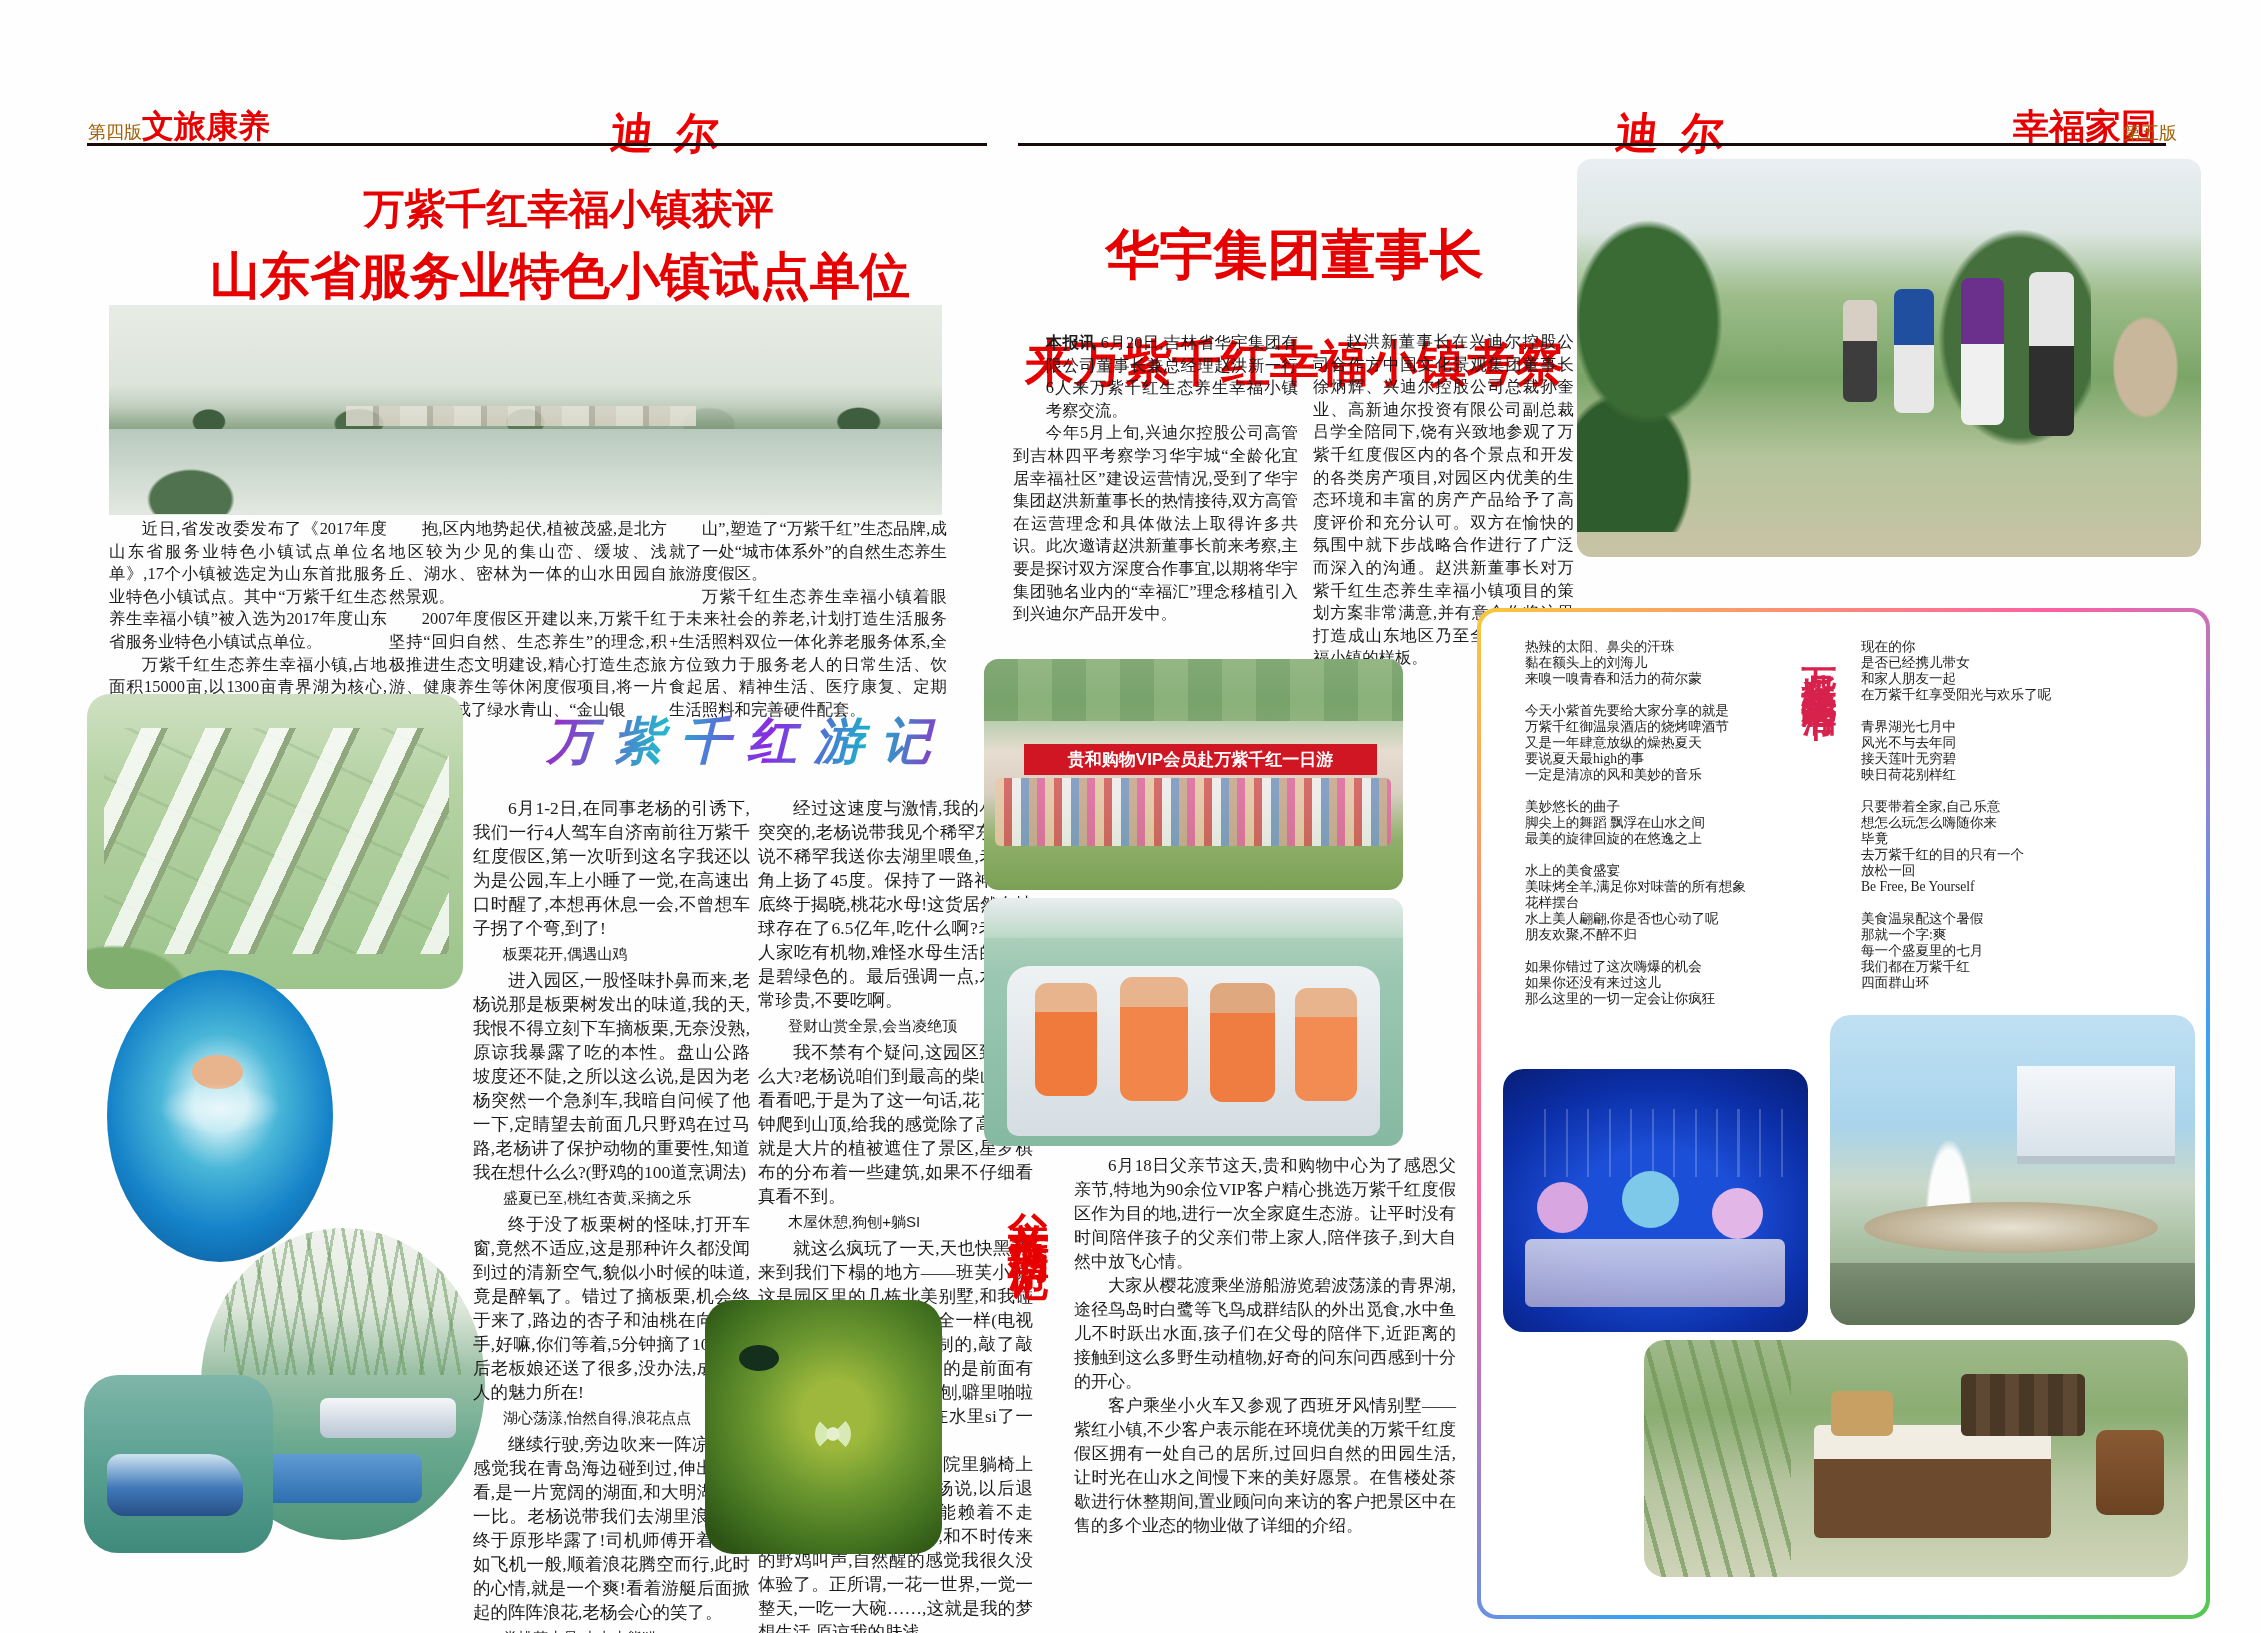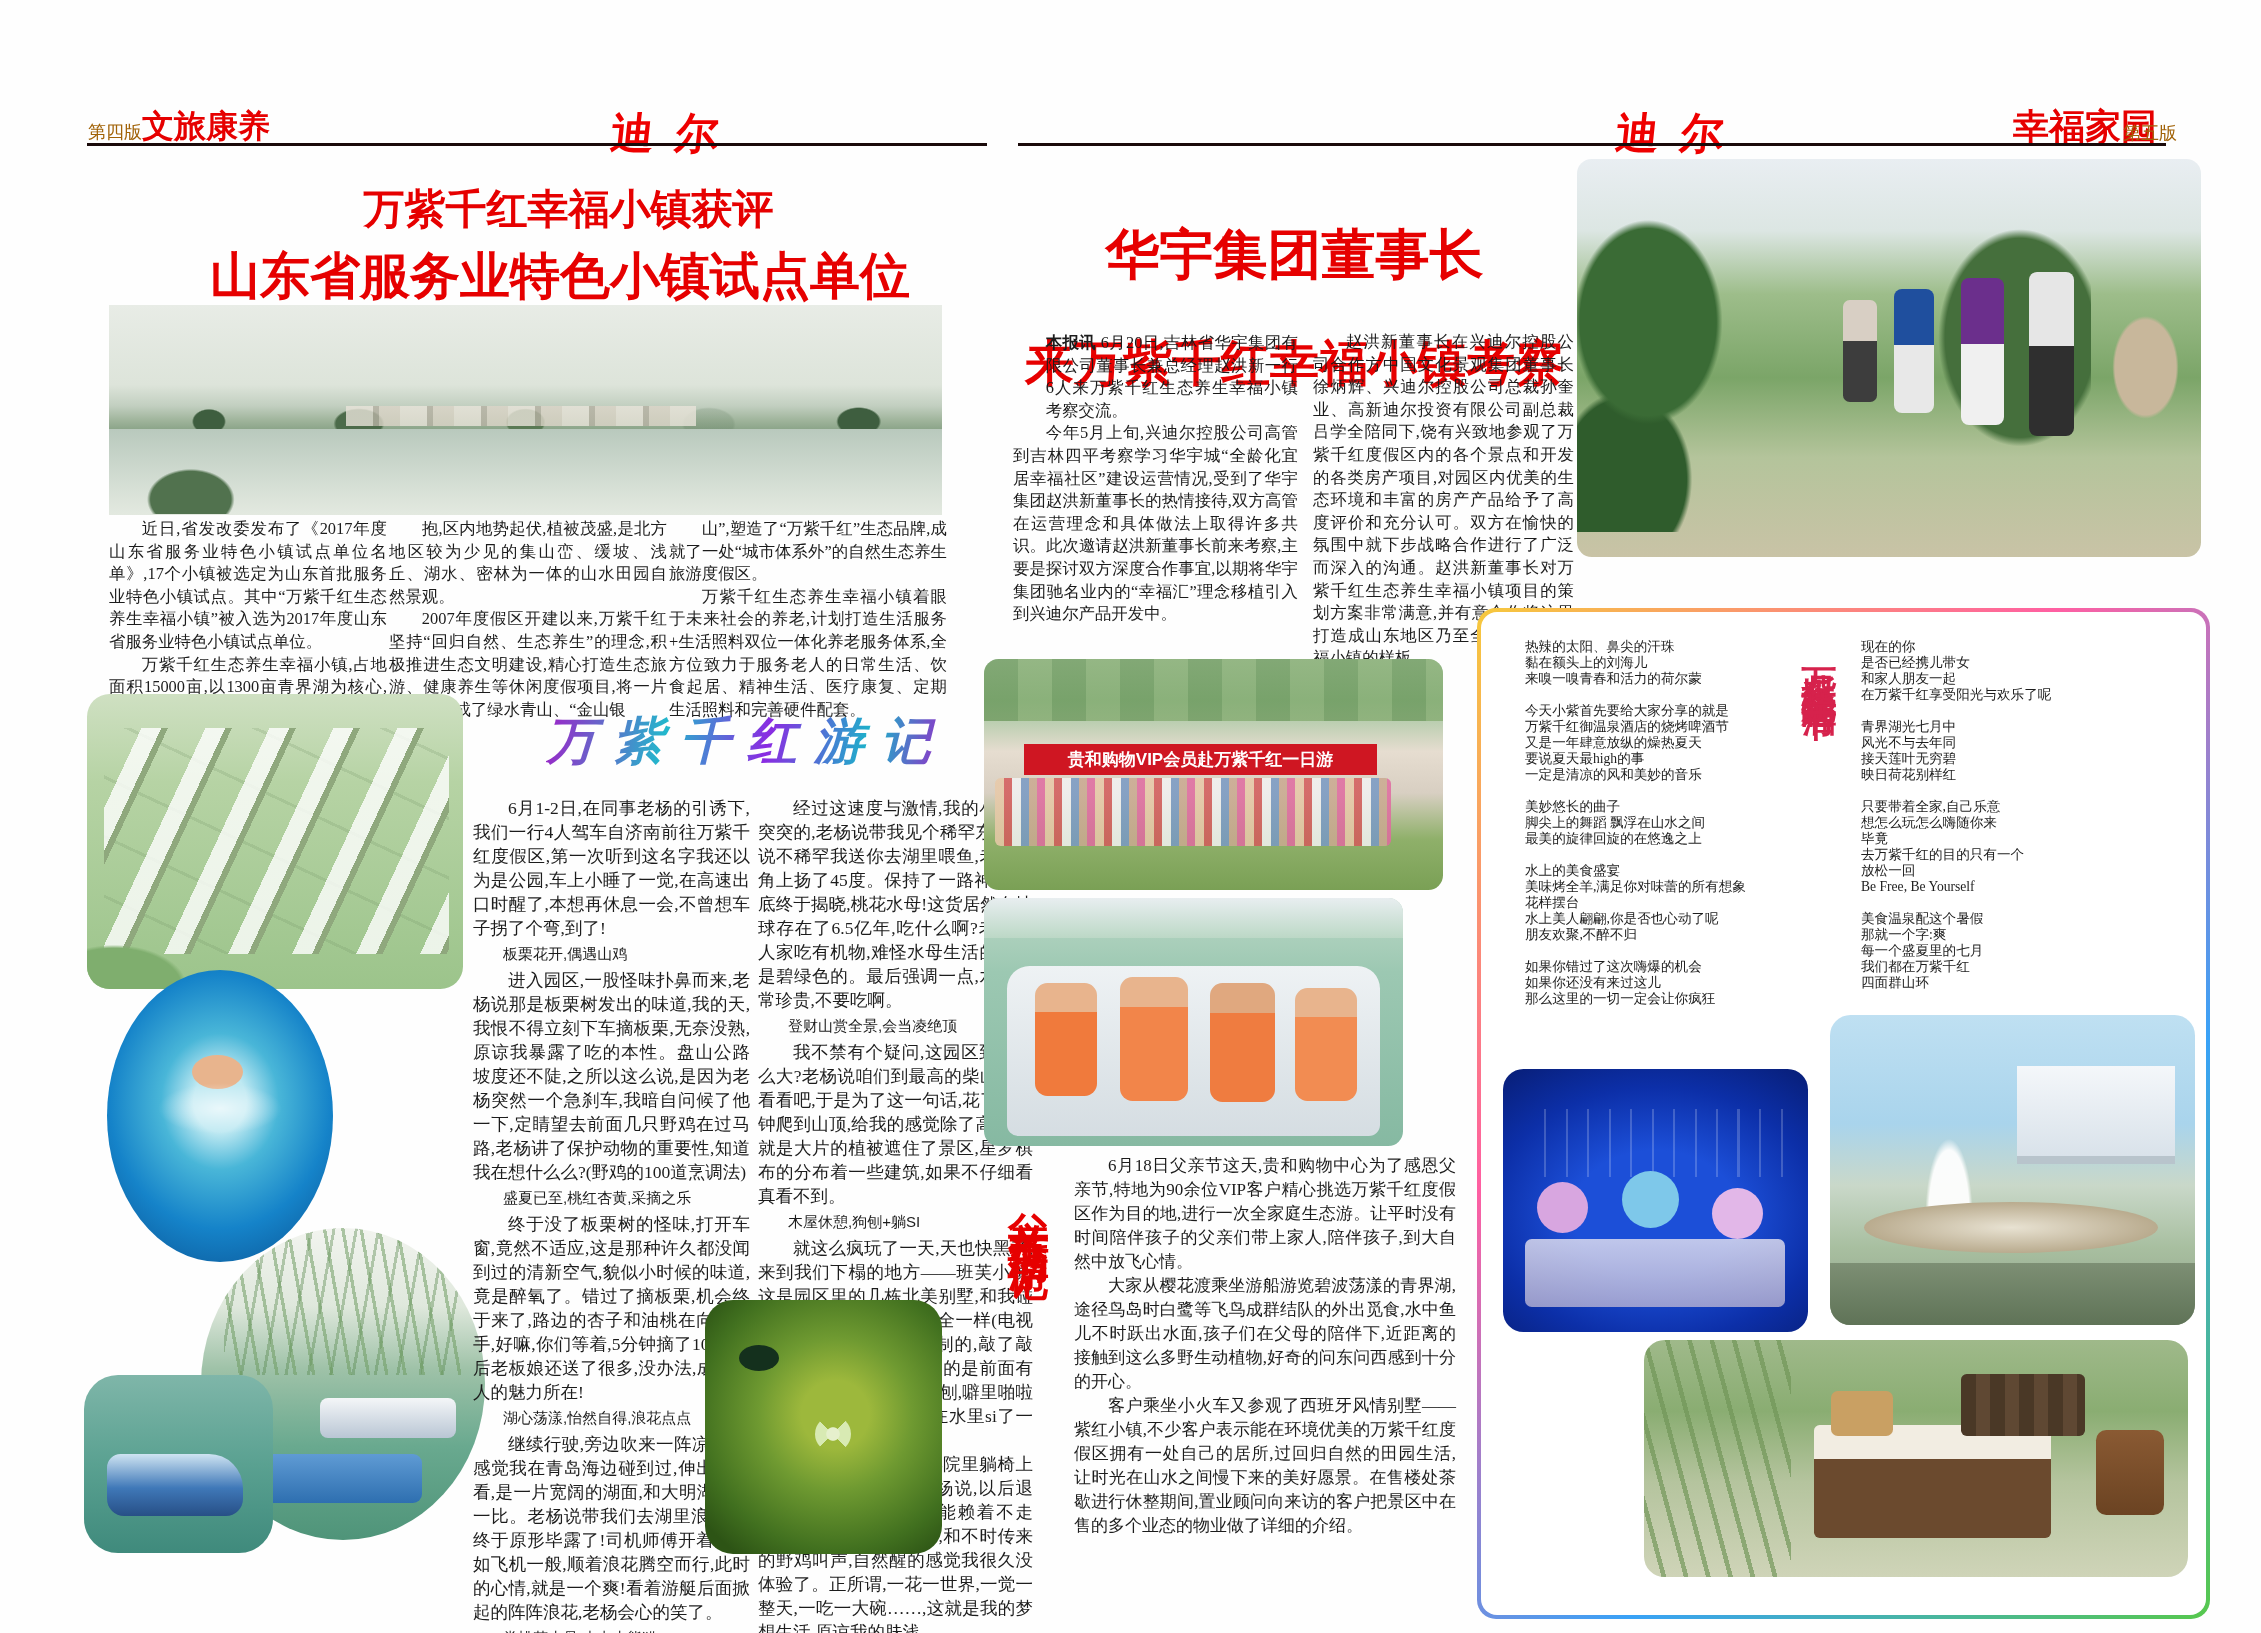--- a/index.html
+++ b/index.html
@@ -147,21 +147,21 @@
   <div class="abs col" style="left:1013px;top:331px;width:285px;">
     <p class="para" style="text-indent:0;padding-left:2em;"><span class="dateline">本报讯</span><span> 6月20日,吉林省华宇集团有限公司董事长兼总经理赵洪新一行6人来万紫千红生态养生幸福小镇考察交流。</span></p>
     <div>
         <p class="para">今年5月上旬,兴迪尔控股公司高管到吉林四平考察学习华宇城“全龄化宜居幸福社区”建设运营情况,受到了华宇集团赵洪新董事长的热情接待,双方高管在运营理念和具体做法上取得许多共识。此次邀请赵洪新董事长前来考察,主要是探讨双方深度合作事宜,以期将华宇集团驰名业内的“幸福汇”理念移植引入到兴迪尔产品开发中。</p>
       </div>
   </div>
   <div class="abs col" style="left:1313px;top:331px;width:261px;">
       <p class="para">赵洪新董事长在兴迪尔控股公司合作方中国文化景观集团董事长徐炳辉、兴迪尔控股公司总裁孙奎业、高新迪尔投资有限公司副总裁吕学全陪同下,饶有兴致地参观了万紫千红度假区内的各个景点和开发的各类房产项目,对园区内优美的生态环境和丰富的房产产品给予了高度评价和充分认可。双方在愉快的氛围中就下步战略合作进行了广泛而深入的沟通。赵洪新董事长对万紫千红生态养生幸福小镇项目的策划方案非常满意,并有意合作将这里打造成山东地区乃至全国范围内幸福小镇的样板。</p>
     </div>
 
-  <div class="abs photo" style="left:984px;top:659px;width:419px;height:231px;border-radius:14.7px;background:linear-gradient(180deg,#cfe2cf 0%,#9cc49a 18%,#e6ddd0 40%,#d8cfc2 58%,#8fb06a 78%,#7aa055 100%);padding-left:40px;">
+  <div class="abs photo" style="left:984px;top:659px;width:419px;height:231px;border-radius:14.7px;background:linear-gradient(180deg,#cfe2cf 0%,#9cc49a 18%,#e6ddd0 40%,#d8cfc2 58%,#8fb06a 78%,#7aa055 100%);">
     <div class="abs" style="left:0;top:0;width:100%;height:62px;background:repeating-linear-gradient(90deg,#6f9a5f 0 34px,#86ac72 34px 68px);opacity:.8;"></div>
     <div class="banner" style="left:40px;top:85px;width:353px;height:30.5px;">贵和购物VIP会员赴万紫千红一日游</div>
     <div class="abs" style="left:11.3px;top:119px;width:396px;height:68px;background:repeating-linear-gradient(90deg,#e8c9a8 0 9px,#d45b5b 9px 17px,#f2f2f2 17px 26px,#7899c4 26px 34px,#caa990 34px 42px,#e06aa0 42px 50px);border-radius:5.7px;opacity:.85;"></div>
   </div>
 
   <div class="abs photo" style="left:984px;top:898px;width:419px;height:248px;border-radius:14.7px;background:linear-gradient(180deg,#bcd8c6 0%,#9cc8b2 30%,#86b9a2 100%);">
     <div class="abs" style="left:0;top:0;width:100%;height:40px;background:linear-gradient(180deg,#e8eef0,#bcd8c6);"></div>
     <div class="abs" style="left:22.6px;top:68px;width:373px;height:170px;border-radius:22.6px 22.6px 11.3px 11.3px;background:linear-gradient(180deg,#eef2f4,#d5dde2);"></div>
     <div class="abs" style="left:51px;top:85px;width:62px;height:113px;border-radius:12.4px;background:linear-gradient(180deg,#e8b48d 26%,#f07a3c 26%);"></div>
     <div class="abs" style="left:136px;top:79px;width:68px;height:124px;border-radius:12.4px;background:linear-gradient(180deg,#e8b48d 24%,#f2854a 24%);"></div>

